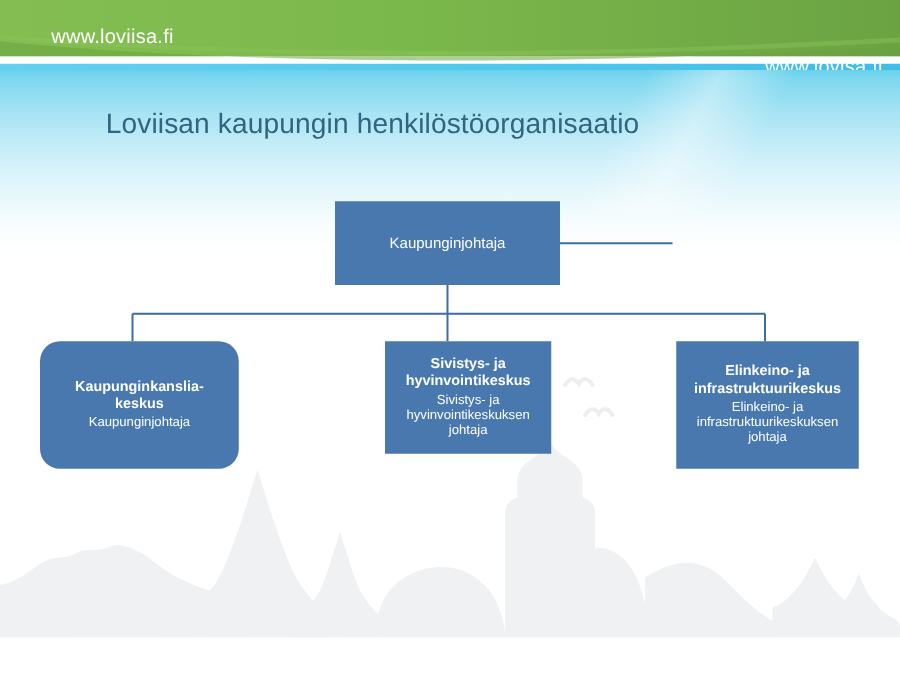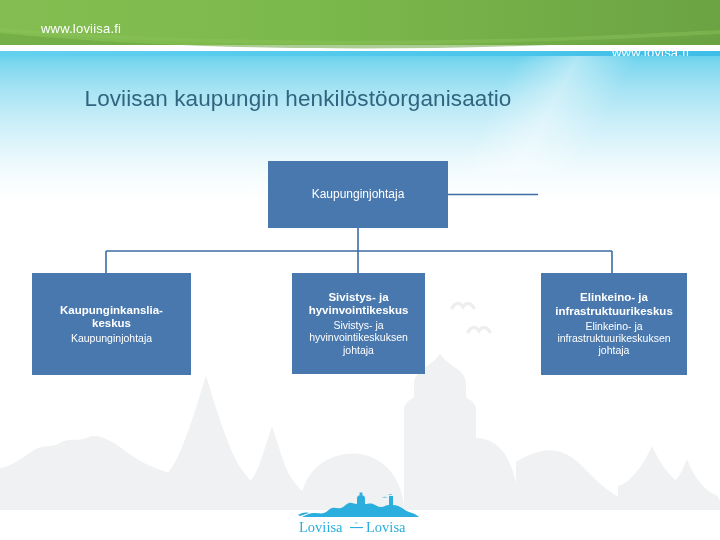--- a/index.html
+++ b/index.html
@@ -57,21 +57,21 @@
     left: 0; top: 0;
     width: 720px;
     height: 56px;
     overflow: hidden;
   }
   .header-band svg { display: block; }
 
   .header-url {
     position: absolute;
     top: 21px;
-    font-size: 13px;
+    font-size: 16px;
     color: #ffffff;
     letter-spacing: 0.2px;
     white-space: nowrap;
   }
   .header-url.left  { left: 41px; }
   .header-url.right { left: 612px; margin-top: 24px; }
 
   
   .watermark {
     position: absolute;
@@ -129,22 +129,22 @@
     display: block;
     margin-top: 1px;
   }
   .node.plain .ttl {
     font-weight: normal;
     font-size: 12px;
   }
 
   #node-ceo        { left: 268px; top: 161px; width: 180px; height: 67px; }
   #node-housing    { left: 538px; top: 161px; width: 140px; height: 67px; }
-  #node-chancery   { left: 32px;  top: 273px; width: 159px; height: 102px; }
-  #node-education  { left: 292px; top: 273px; width: 133px; height: 101px; }
+  #node-chancery   { left: 32px;  top: 273px; width: 159px; height: 102px; border-radius: 16px; }
+  #node-education  { left: 308px; top: 273px; width: 133px; height: 90px; }
   #node-infra      { left: 541px; top: 273px; width: 146px; height: 102px; }
 
   
   .logo {
     position: absolute;
     left: 296px;
     top: 492px;
     width: 128px;
     height: 44px;
   }
@@ -271,44 +271,14 @@
   <div class="node" id="node-education">
     <span class="ttl">Sivistys- ja<br>hyvinvointikeskus</span>
     <span class="sub">Sivistys- ja<br>hyvinvointikeskuksen<br>johtaja</span>
   </div>
 
   <div class="node" id="node-infra">
     <span class="ttl">Elinkeino- ja<br>infrastruktuurikeskus</span>
     <span class="sub">Elinkeino- ja<br>infrastruktuurikeskuksen<br>johtaja</span>
   </div>
 
-  <div class="logo">
-    <svg width="128" height="44" viewBox="0 0 128 44" xmlns="http://www.w3.org/2000/svg">
-      <g fill="#2aaede">
-
-        <path d="M6,25 C10,23 14,21 18,21 C22,21 25,22 28,21
-                 C31,20 33,17 36,16 C39,15 42,17 45,16
-                 C48,15 50,12 53,11 C56,10 58,12 61,12
-                 L61,6 C61,4 63,3 65,3 C67,3 69,4 69,6 L69,12
-                 C72,12 74,11 77,12 C80,13 82,15 85,15
-                 C88,15 90,13 93,13 L93,4 L97,4 L97,13
-                 C100,13 103,14 106,16 C109,18 112,20 116,21
-                 C119,22 121,23 123,25 Z"></path>
-
-        <path d="M63.6,3 L63.6,0.5 L66.4,0.5 L66.4,3 Z"></path>
-
-        <path d="M2,23 C5,21 9,20 13,21 C10,22 7,23 4,24 Z"></path>
-
-        <path d="M86,6 C88,4.4 90,4.4 91.4,6 C90,5.4 88,5.6 86,6 Z"></path>
-        <path d="M91.8,3.2 C93.6,2 95.4,2 96.6,3.2 C95.2,2.8 93.4,2.9 91.8,3.2 Z"></path>
-      </g>
-
-      <text x="3" y="40" font-family="'Liberation Serif', serif" font-size="14.5" fill="#2aaede">Loviisa</text>
-      <text x="70" y="40" font-family="'Liberation Serif', serif" font-size="14.5" fill="#2aaede">Lovisa</text>
-
-      <g fill="#2aaede">
-        <rect x="54" y="35" width="13" height="1.1"></rect>
-        <path d="M58,31.5 C59.4,30.2 61.2,30.2 62.4,31.5 C61,31 59.4,31.1 58,31.5 Z"></path>
-      </g>
-    </svg>
-  </div>
 
 </div>
 
 </body></html>

